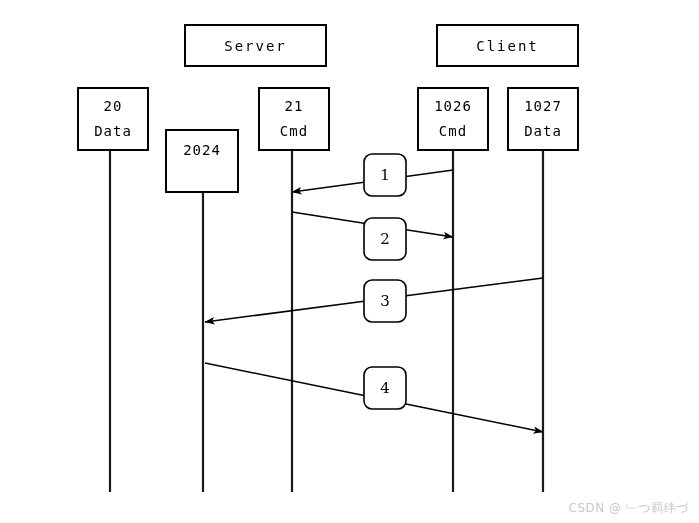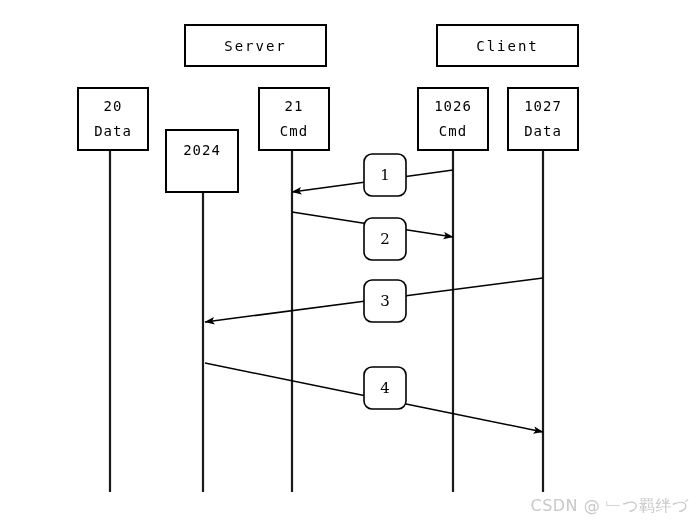--- a/index.html
+++ b/index.html
@@ -64,21 +64,21 @@
     font-size: 15px;
     fill: #000000;
     text-anchor: middle;
     dominant-baseline: middle;
   }
   .watermark {
     position: absolute;
     right: 10px;
     bottom: 6px;
     font-family: "DejaVu Sans", sans-serif;
-    font-size: 16px;
+    font-size: 12px;
     color: #c8c8c8;
     white-space: nowrap;
     letter-spacing: 0.5px;
   }
 </style>
 </head>
 <body>
 
 <div id="canvas">
   <svg id="diagram" viewBox="0 0 699 523">

